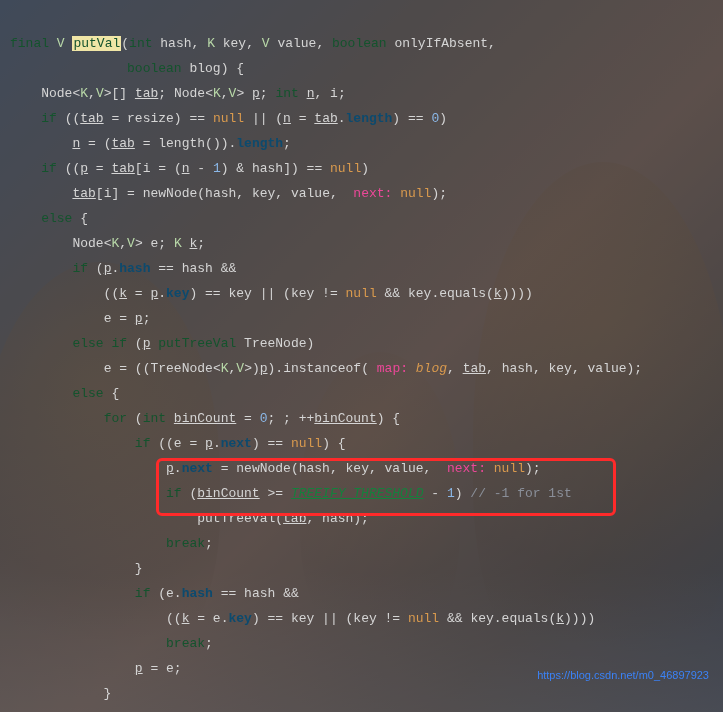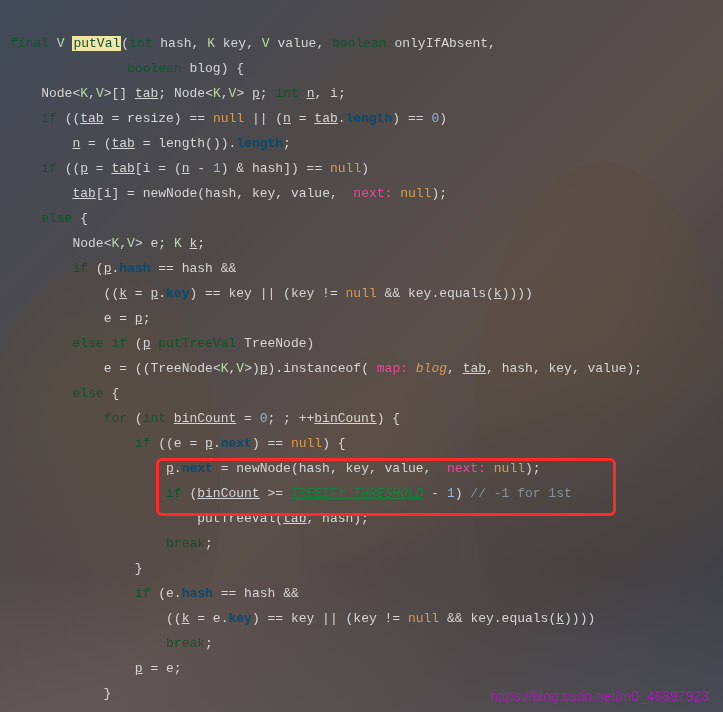--- a/index.html
+++ b/index.html
@@ -13,21 +13,21 @@
   .hl-method{color:#14532d;background:#f0e6a6;padding:0 1px;}
   .uvar{text-decoration:underline;color:#d5d5d5;}
   .field{color:#0c4a6e;font-weight:bold;}   
   .num{color:#8bb8e8;}
   .hint{color:#ec4899;font-style:normal;}
   .kw2{color:#d99a4e;font-style:italic;} 
   .const{color:#15803d;font-style:italic;text-decoration:underline;}
   .null{color:#d99a4e;}
   .comment{color:#8a8f99;}
   .red-box{position:absolute;border:3px solid #ff2a2a;border-radius:6px;z-index:3;pointer-events:none;}
-  .watermark{position:absolute;bottom:3px;right:14px;color:#a21caf;font-family:Arial,sans-serif;font-size:14px;z-index:5;}
+  .watermark{position:absolute;bottom:24px;right:14px;color:#3b82f6;font-family:Arial,sans-serif;font-size:11px;z-index:5;}
   .bg-deco{position:absolute;inset:0;z-index:0;}
   .tree{position:absolute;bottom:0;background:radial-gradient(circle at 50% 30%,rgba(190,140,80,0.35),rgba(120,90,60,0.15) 60%,transparent 80%);border-radius:50% 50% 40% 40%;}
   .snow{position:absolute;bottom:0;left:0;right:0;height:140px;background:linear-gradient(to top,rgba(220,200,190,0.25),transparent);}
 </style>
 </head>
 <body>
 
 <div class="bg-deco">
   <div class="snow"></div>
   <div class="tree" style="left:-20px;width:240px;height:420px;bottom:30px"></div>

